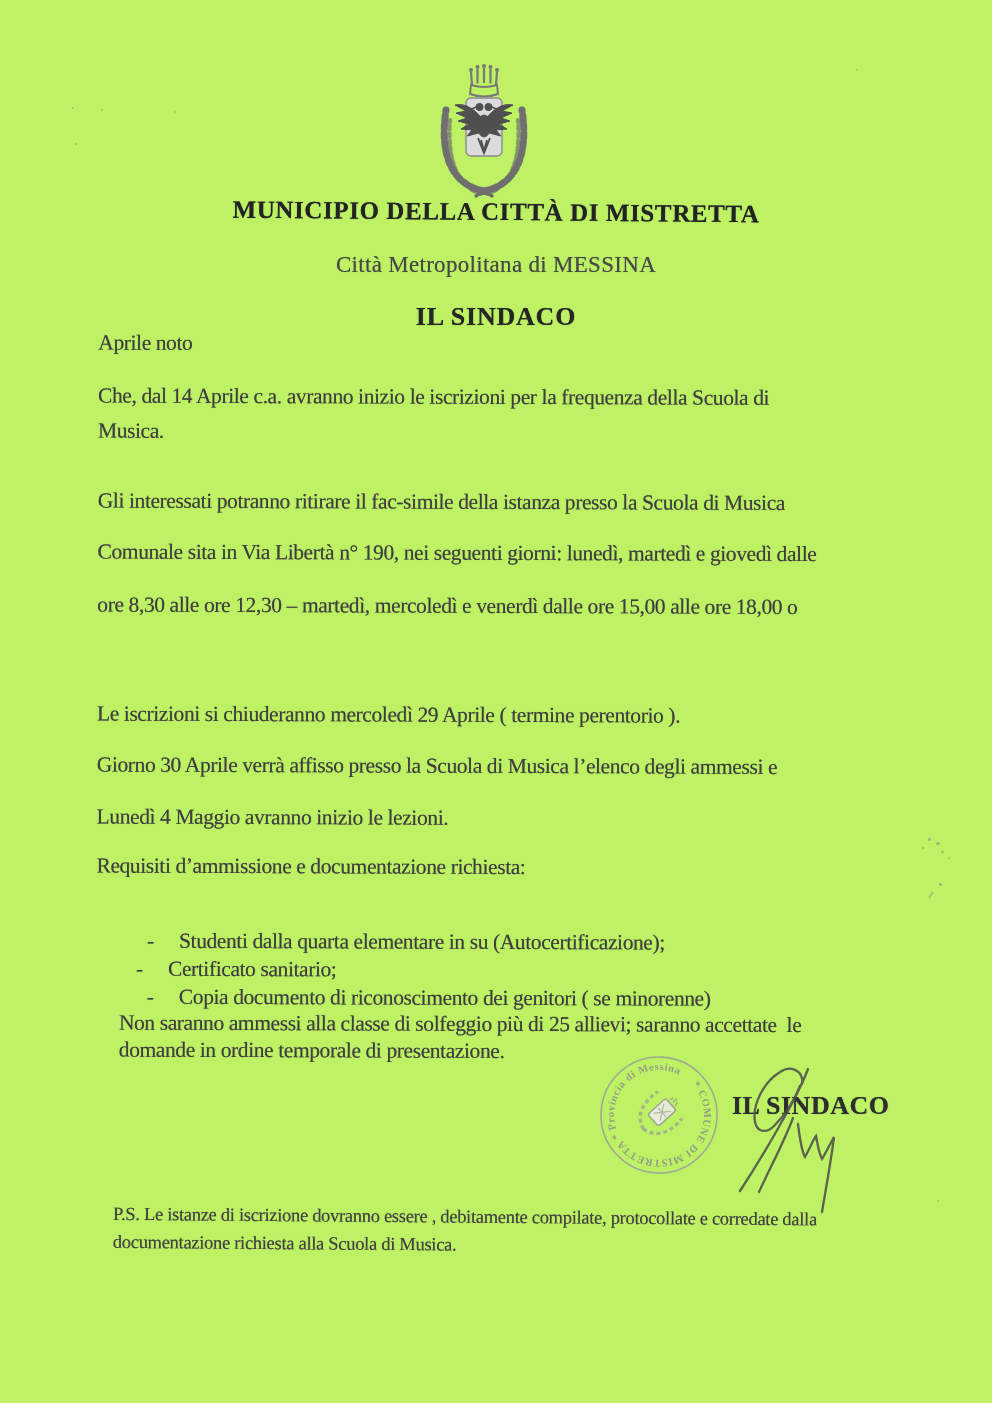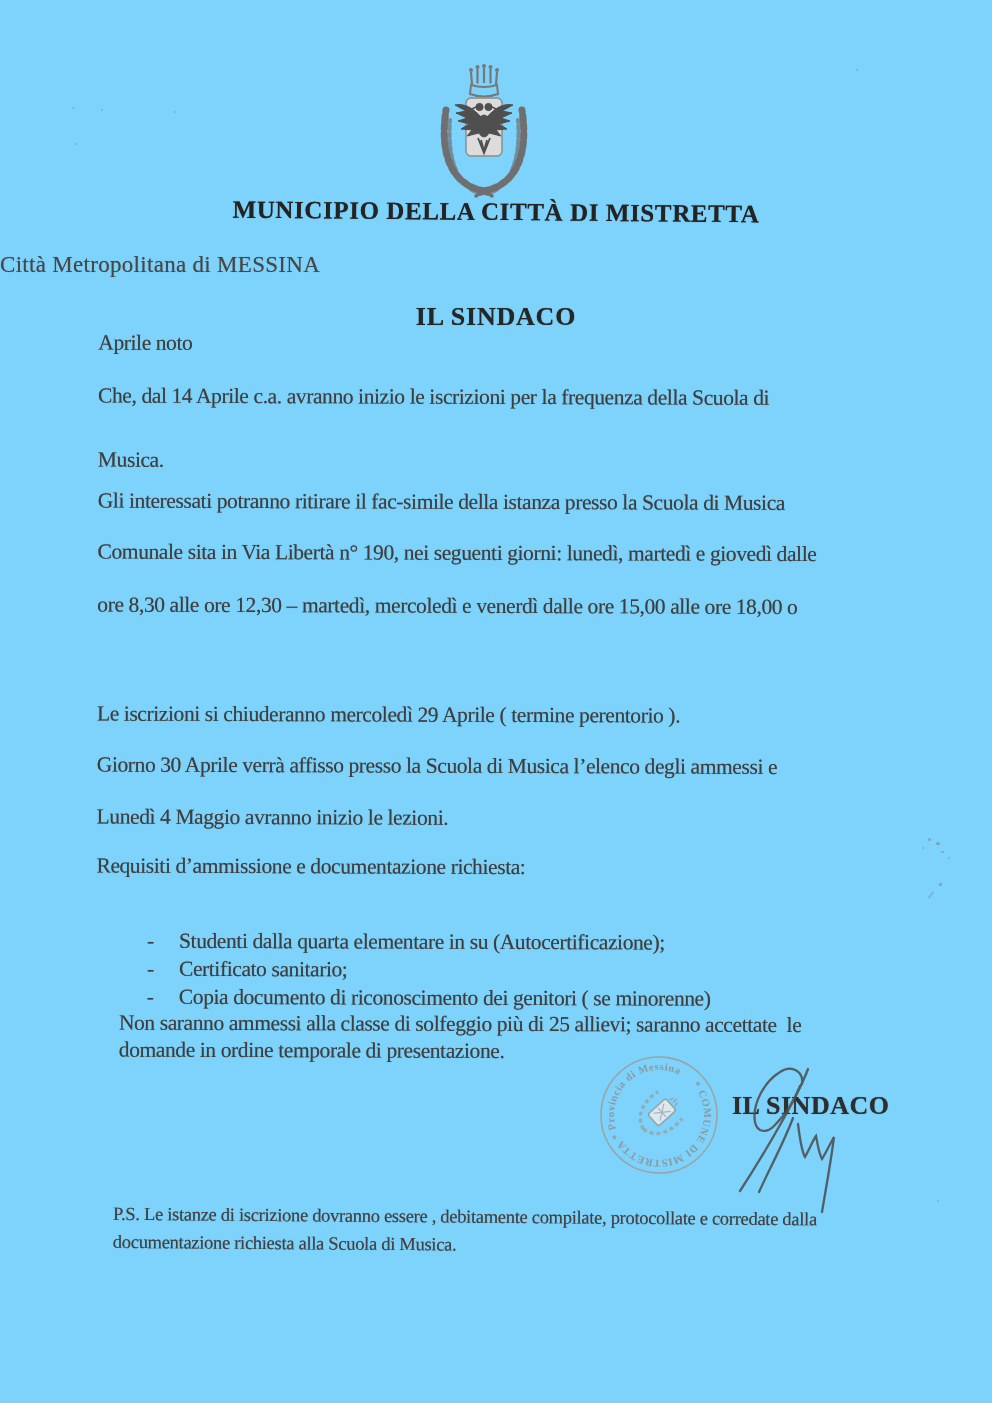--- a/index.html
+++ b/index.html
@@ -1,29 +1,29 @@
 <!DOCTYPE html>
 <html><head>
 <meta charset="utf-8">
 <style>
   html,body{margin:0;padding:0;background:#e8e8e8;}
   .page{
     position:relative;width:992px;height:1403px;margin:0 auto;
-    background:#7dd3fc;overflow:hidden;
+    background:#bef264;overflow:hidden;
     font-family:"Liberation Serif", serif;
     color:#3b3b3b;
   }
   .title{
     position:absolute;top:198px;left:0;width:100%;text-align:center;
     font-size:25px;font-weight:bold;letter-spacing:0.6px;color:#232323;
     transform:rotate(0.5deg);text-shadow:0 0 0.8px rgba(40,40,40,.75);
     white-space:pre;
   }
   .subtitle{
-    position:absolute;top:252px;left:0;width:100%;
+    position:absolute;top:252px;left:0;width:100%;text-align:center;
     font-size:23px;color:#474747;letter-spacing:0.3px;
     text-shadow:0 0 0.8px rgba(70,70,70,.6);white-space:pre;
   }
   .heading{
     position:absolute;top:302px;left:0;width:100%;text-align:center;
     font-size:26px;font-weight:bold;letter-spacing:0.8px;color:#262626;
     text-shadow:0 0 0.8px rgba(40,40,40,.7);white-space:pre;
   }
   .doc-body{
     position:absolute;left:97px;top:332px;width:840px;height:760px;
@@ -91,37 +91,37 @@
   </svg>
 
   <div class="title">MUNICIPIO DELLA CITTÀ DI MISTRETTA</div>
   <div class="subtitle">Città Metropolitana di MESSINA</div>
   <div class="heading">IL SINDACO</div>
 
   <div class="doc-body">
     <div class="line" style="top:0px">Aprile noto</div>
 
     <div class="line" style="top:53px">Che, dal 14 Aprile c.a. avranno inizio le iscrizioni per la frequenza della Scuola di</div>
-    <div class="line" style="top:117px">Musica.</div>
+    <div class="line" style="top:88px">Musica.</div>
 
     <div class="line" style="top:158px">Gli interessati potranno ritirare il fac-simile della istanza presso la Scuola di Musica</div>
     <div class="line" style="top:209px">Comunale sita in Via Libertà n° 190, nei seguenti giorni: lunedì, martedì e giovedì dalle</div>
     <div class="line" style="top:262px">ore 8,30 alle ore 12,30 – martedì, mercoledì e venerdì dalle ore 15,00 alle ore 18,00 o</div>
 
     <div class="line" style="top:371px">Le iscrizioni si chiuderanno mercoledì 29 Aprile ( termine perentorio ).</div>
 
     <div class="line" style="top:422px">Giorno 30 Aprile verrà affisso presso la Scuola di Musica l’elenco degli ammessi e</div>
     <div class="line" style="top:474px">Lunedì 4 Maggio avranno inizio le lezioni.</div>
 
     <div class="line" style="top:523px">Requisiti d’ammissione e documentazione richiesta:</div>
 
     <div class="line bullet-row" style="top:573px;left:21px">
       <span class="dash">-</span><span>Studenti dalla quarta elementare in su (Autocertificazione);</span>
     </div>
-    <div class="line bullet-row" style="top:601px;left:21px">
+    <div class="line bullet-row" style="top:601px;left:10px">
       <span class="dash">-</span><span>Certificato sanitario;</span>
     </div>
     <div class="line bullet-row" style="top:629px;left:21px">
       <span class="dash">-</span><span>Copia documento di riconoscimento dei genitori ( se minorenne)</span>
     </div>
 
     <div class="line note-line" style="top:680px">Non saranno ammessi alla classe di solfeggio più di 25 allievi; saranno accettate  le</div>
     <div class="line note-line" style="top:707px">domande in ordine temporale di presentazione.</div>
   </div>
 

